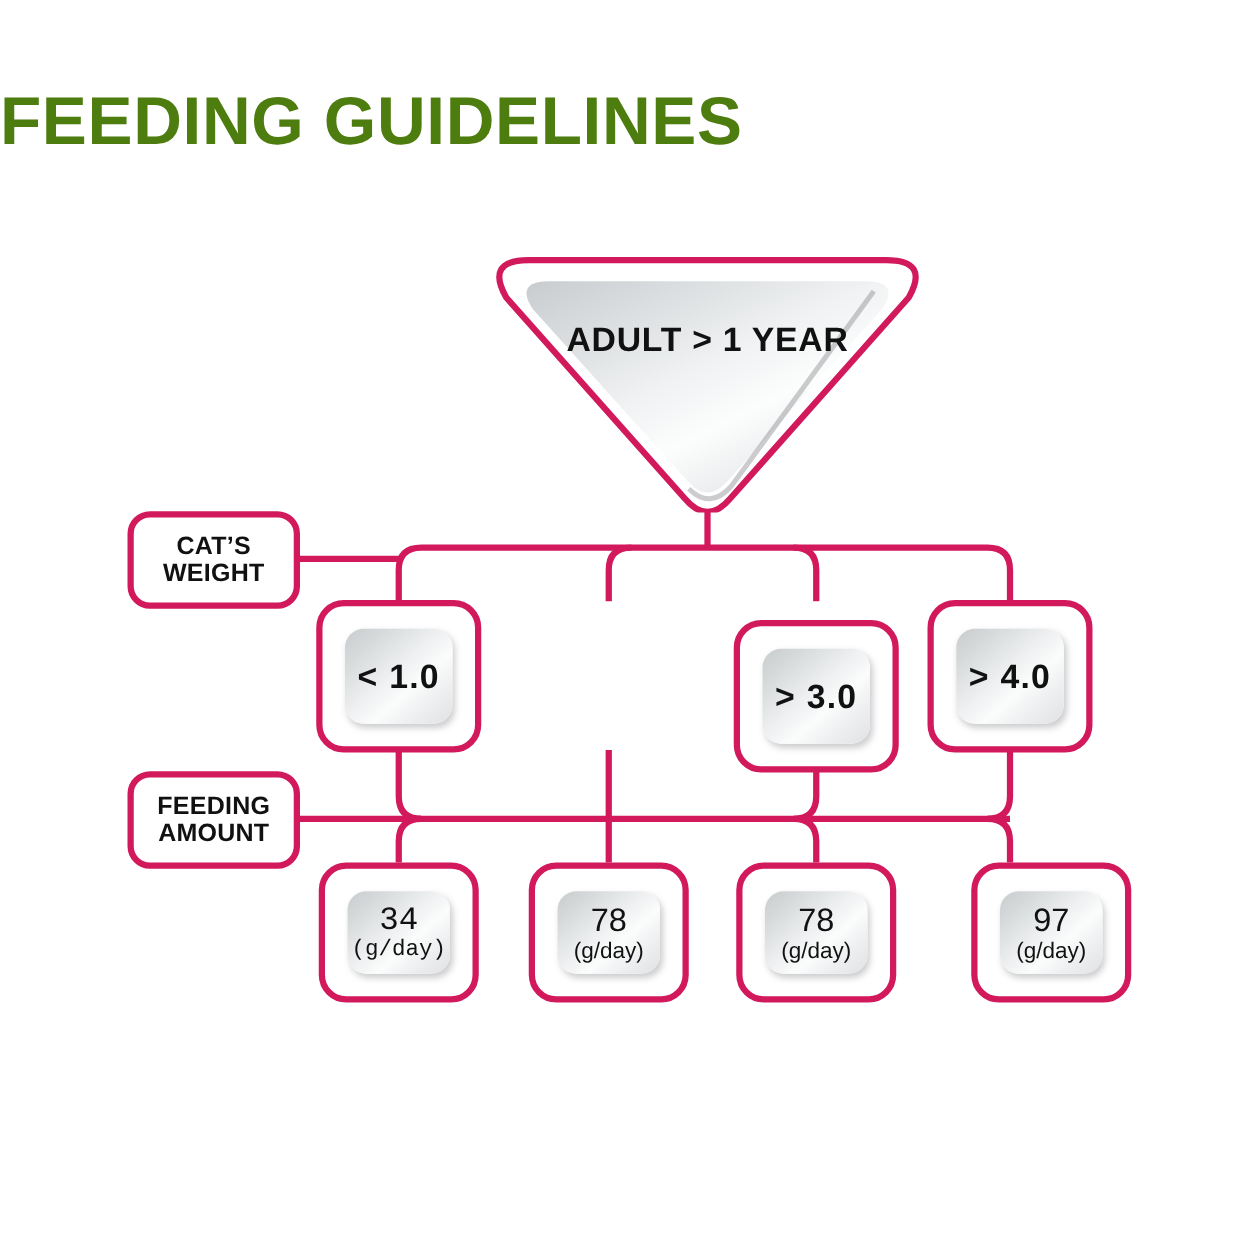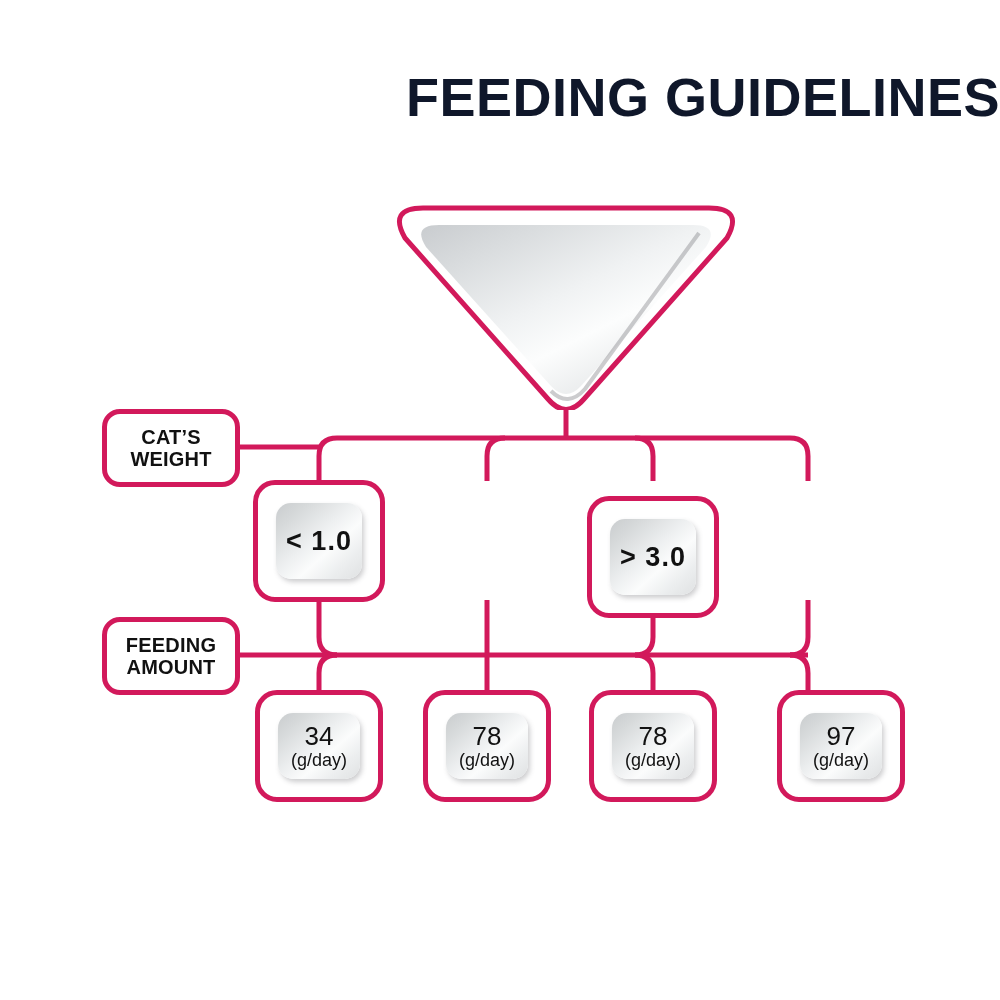--- a/index.html
+++ b/index.html
@@ -18,25 +18,25 @@
     width: 1000px;
     height: 1000px;
   }
 
   
   #page-title {
     position: absolute;
     left: 0;
     top: 66px;
     width: 1000px;
-    text-align: right;
+    text-align: left;
     font-size: 54px;
     font-weight: bold;
     letter-spacing: 0.5px;
-    color: #0f172a;
+    color: #4d7c0f;
     font-family: "Liberation Sans", sans-serif;
     white-space: nowrap;
   }
 
   
   #connectors {
     position: absolute;
     left: 0;
     top: 0;
     width: 1000px;
@@ -190,20 +190,21 @@
           <stop offset="100%" stop-color="#dadcde"></stop>
         </linearGradient>
       </defs>
 
       <path d="M 40,5 L 326,5 Q 361,5 344,35 L 201,196 Q 183,217 165,196 L 22,35 Q 5,5 40,5 Z" fill="#ffffff" stroke="#d2195b" stroke-width="5"></path>
 
       <path d="M 56,22 L 310,22 Q 337,22 323,44 L 198,183 Q 183,199 168,183 L 43,44 Q 29,22 56,22 Z" fill="url(#triGrad)"></path>
 
       <path d="M 316,30 L 202,186 Q 185,205 168,188" fill="none" stroke="rgba(110,110,115,0.35)" stroke-width="4"></path>
     </svg>
+    <div id="triangle-label">ADULT  &gt;  1 YEAR</div>
   </div>
 
   <div class="side-label" id="label-cats-weight">
     <span class="ln">CAT’S</span>
     <span class="ln">WEIGHT</span>
   </div>
 
   <div class="side-label" id="label-feeding-amount">
     <span class="ln">FEEDING</span>
     <span class="ln">AMOUNT</span>
@@ -212,22 +213,27 @@
   <div class="node-box weight-box" style="left:253px; top:480px;">
     <div class="inner">
       <span class="val">&lt; 1.0</span>
     </div>
   </div>
   <div class="node-box weight-box" style="left:587px; top:496px;">
     <div class="inner">
       <span class="val">&gt; 3.0</span>
     </div>
   </div>
-
-  <div class="node-box amount-box" style="left:255px; top:690px;">
+  <div class="node-box weight-box" style="left:742px; top:480px;">
+    <div class="inner">
+      <span class="val">&gt; 4.0</span>
+    </div>
+  </div>
+
+  <div class="node-box amount-box" style="left:255px; top:690px;font-family:Liberation Mono, monospace;">
     <div class="inner">
       <span class="num">34</span>
       <span class="unit">(g/day)</span>
     </div>
   </div>
   <div class="node-box amount-box" style="left:423px; top:690px;">
     <div class="inner">
       <span class="num">78</span>
       <span class="unit">(g/day)</span>
     </div>

